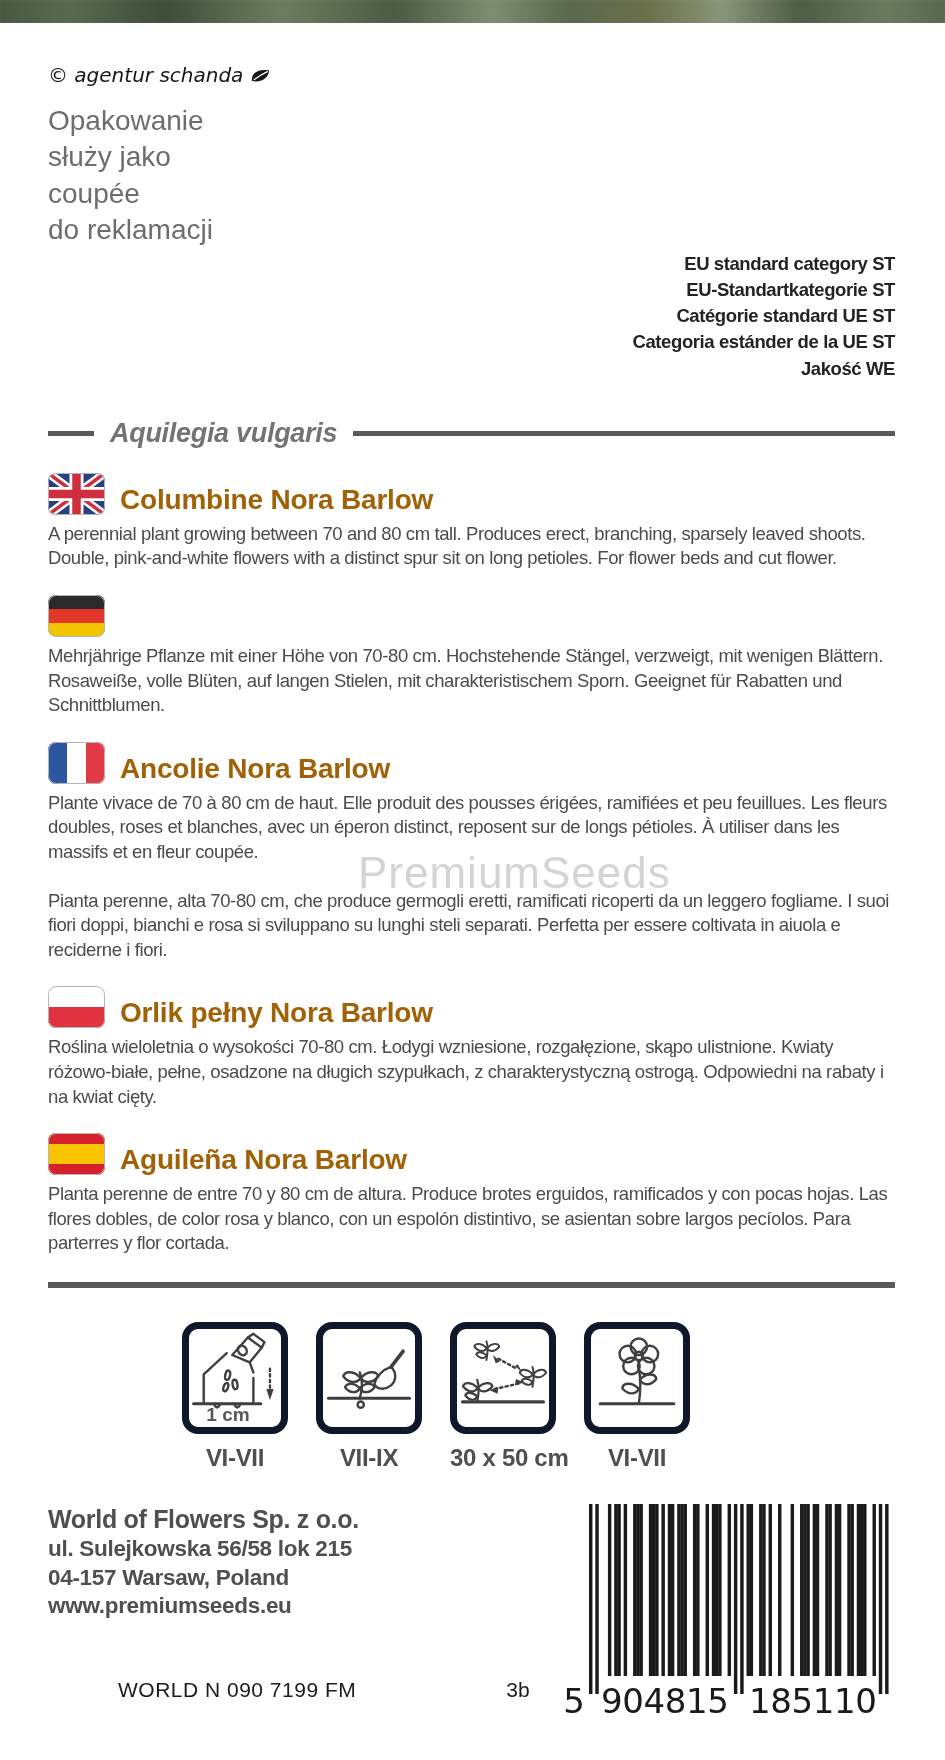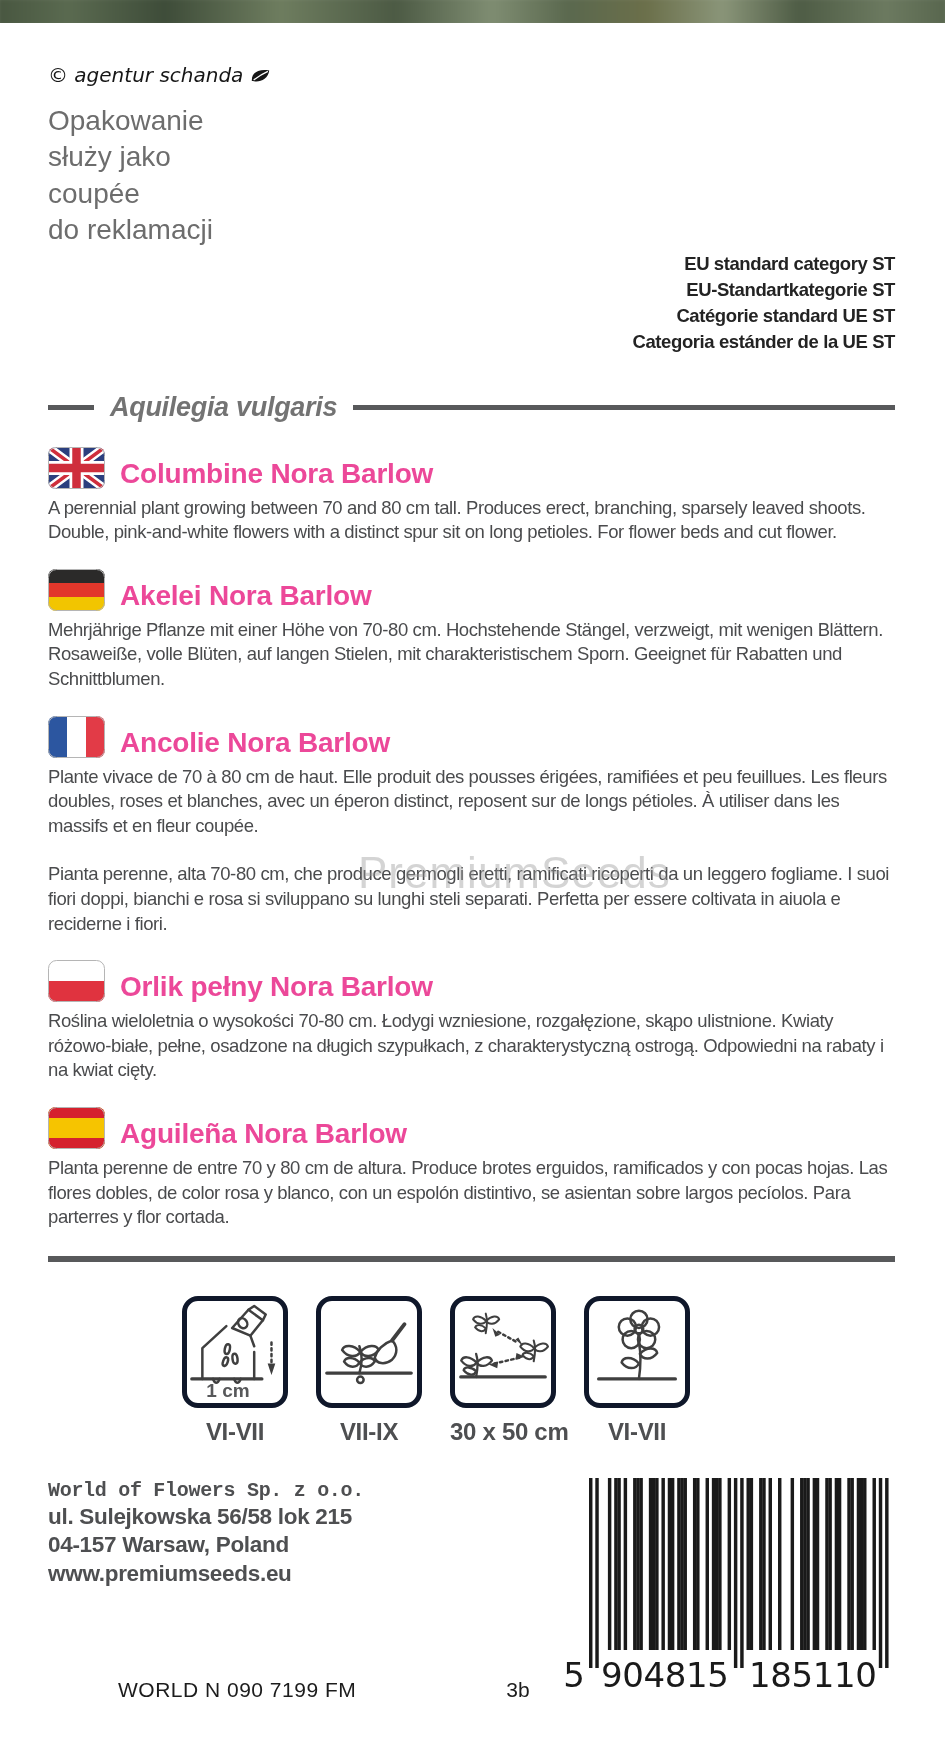--- a/index.html
+++ b/index.html
@@ -19,36 +19,36 @@
   .eu{text-align:right;font-weight:bold;font-size:18.5px;line-height:1.42;color:#232323;letter-spacing:-0.4px;margin-top:2px;}
   .title-row{display:flex;align-items:center;margin-top:36px;}
   .rule{height:5px;background:#58595b;}
   .rule-short{width:46px;}
   .rule-long{flex:1;}
   .title{font-size:27px;font-weight:bold;font-style:italic;color:#737373;letter-spacing:-0.3px;margin:0 16px;white-space:nowrap;}
   .section{margin-top:24px;}
   .sec-head{display:flex;align-items:flex-end;gap:15px;}
   .flag{width:57px;height:42px;flex:0 0 auto;line-height:0;}
   .flag svg{display:block;}
-  .sec-title{font-size:28px;font-weight:bold;color:#ec4899;line-height:1;letter-spacing:-0.2px;padding-bottom:1px;white-space:nowrap;}
+  .sec-title{font-size:28px;font-weight:bold;color:#a16207;line-height:1;letter-spacing:-0.2px;padding-bottom:1px;white-space:nowrap;}
   .sec-body{margin-top:7px;font-size:18.5px;color:#4a4b4d;line-height:1.33;letter-spacing:-0.4px;}
   .watermark{
     position:absolute;left:358px;top:848px;font-size:44px;color:#9a9a9a;opacity:0.42;
     letter-spacing:1px;pointer-events:none;white-space:nowrap;
   }
   .divider{height:6px;background:#58595b;margin-top:26px;}
   .picto-row{display:flex;margin-top:34px;margin-left:134px;gap:28px;}
   .picto-cell{width:106px;text-align:center;flex:0 0 auto;}
-  .picto-box{width:106px;height:112px;border:5px solid #0f172a;border-radius:16px;box-sizing:border-box;position:relative;background:#fff;}
+  .picto-box{width:106px;height:112px;border:7px solid #0f172a;border-radius:16px;box-sizing:border-box;position:relative;background:#fff;}
   .picto-box svg{position:absolute;left:0;top:0;width:100%;height:100%;}
   .picto-inner-label{position:absolute;bottom:1px;left:0;right:14px;font-size:19px;font-weight:bold;color:#57585a;}
   .picto-label{margin-top:10px;font-size:24px;font-weight:bold;color:#4e4f51;white-space:nowrap;letter-spacing:-0.3px;}
   .bottom-row{display:flex;align-items:flex-start;margin-top:32px;}
   .address{color:#4e4f51;letter-spacing:-0.3px;}
-  .addr-name{font-size:20px;font-weight:bold;line-height:1.25;font-family:Liberation Mono, monospace;}
+  .addr-name{font-size:25px;font-weight:bold;line-height:1.25;}
   .addr-line{font-size:22.5px;font-weight:bold;line-height:1.27;}
   .barcode{margin-left:auto;margin-right:4px;line-height:0;}
   .footer-row{position:absolute;left:118px;top:1678px;display:flex;align-items:baseline;font-size:21px;color:#1c1c1c;letter-spacing:0.5px;}
   .footer-batch{margin-left:150px;letter-spacing:0;}
 </style>
 </head>
 <body>
 
 <div class="strip">
   <div class="strip-inner"></div>
@@ -70,20 +70,21 @@
           <div>służy jako</div>
           <div>coupée</div>
           <div>do reklamacji</div>
         </div>
     </div>
     <div class="eu" id="eu-lines">
         <div>EU standard category ST</div>
         <div>EU-Standartkategorie ST</div>
         <div>Catégorie standard UE ST</div>
         <div>Categoria estánder de la UE ST</div>
+        <div>Jakość WE</div>
       </div>
   </div>
 
   <div class="title-row">
     <div class="rule rule-short"></div>
     <div class="title">Aquilegia vulgaris</div>
     <div class="rule rule-long"></div>
   </div>
 
   <div id="sections">
@@ -121,21 +122,20 @@
                 </clipPath>
               </defs>
               <g clip-path="url(#cf-de)">
                 <rect width="57" height="14" fill="#2b2a29"></rect>
                 <rect y="14" width="57" height="14" fill="#e2372b"></rect>
                 <rect y="28" width="57" height="14" fill="#f2c500"></rect>
               </g>
               <rect x="0.5" y="0.5" width="56" height="41" rx="8" fill="none" stroke="#b5b5b5"></rect>
             </svg>
           </span>
-      <span class="sec-title">Akelei Nora Barlow</span>
     </div>
     <div class="sec-body">Mehrjährige Pflanze mit einer Höhe von 70-80 cm. Hochstehende Stängel, verzweigt, mit wenigen Blättern. Rosaweiße, volle Blüten, auf langen Stielen, mit charakteristischem Sporn. Geeignet für Rabatten und Schnittblumen.</div>
   </div>
 
   <div class="section">
     <div class="sec-head">
       <span class="flag">
             <svg viewBox="0 0 57 42" width="57" height="42">
               <defs>
                 <clipPath id="cf-fr">

